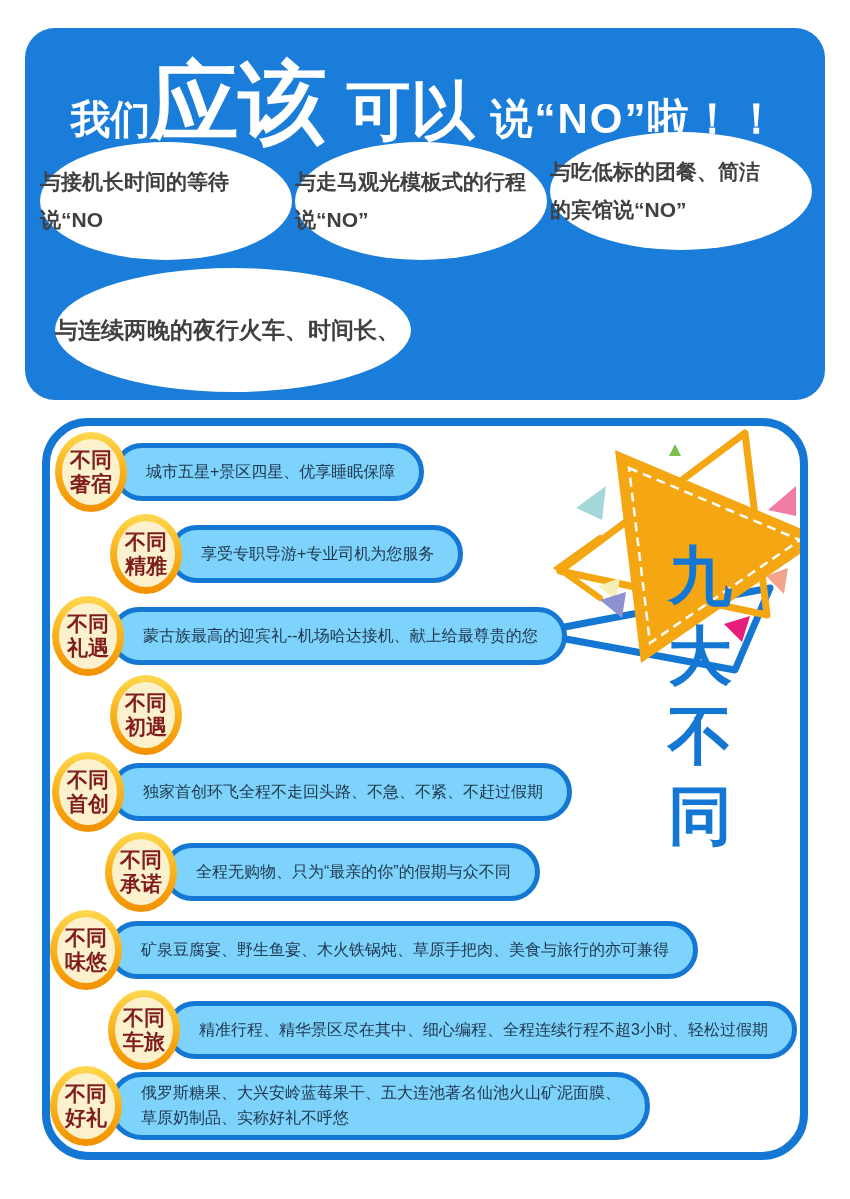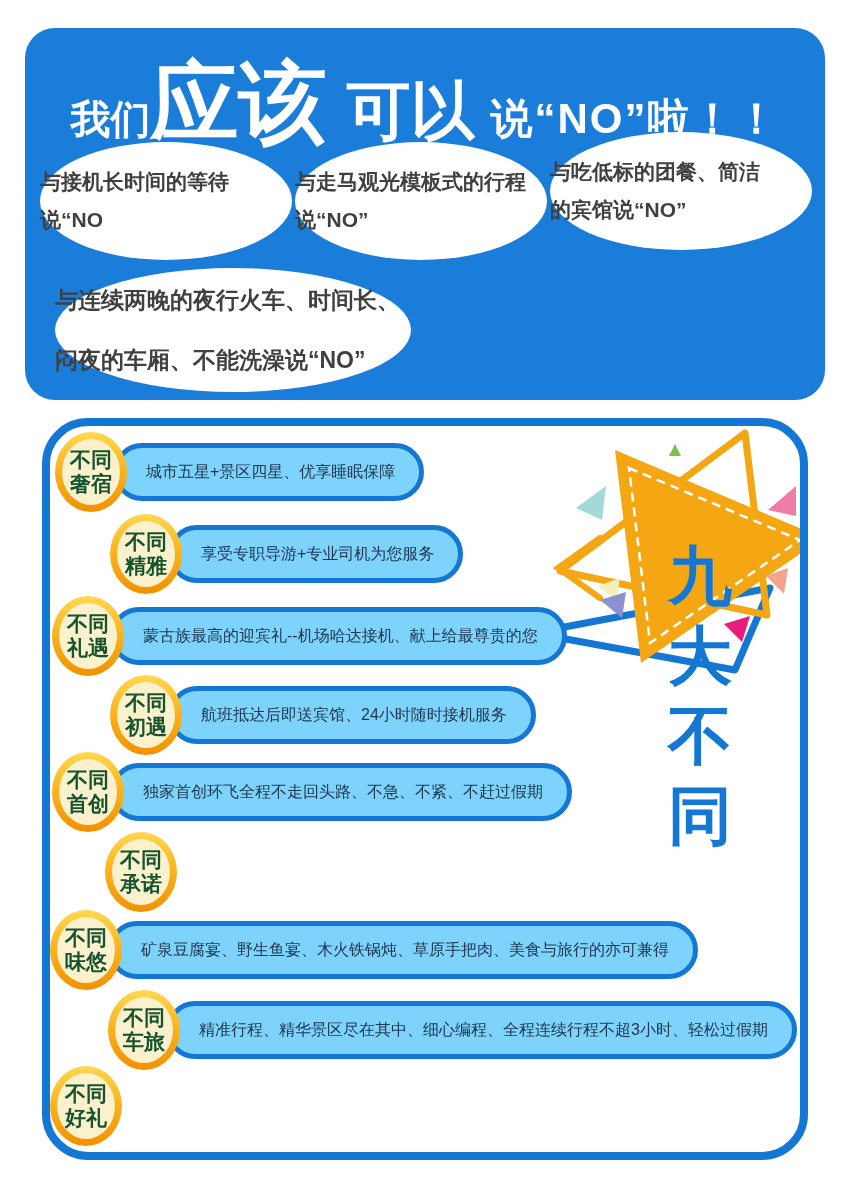--- a/index.html
+++ b/index.html
@@ -35,21 +35,21 @@
   .bigtext { position:absolute; left:612px; top:118px; width:76px; z-index:3;
              display:flex; flex-direction:column; gap:16px; align-items:center;
              color:#1377d3; font-size:64px; font-weight:bold; line-height:1; }
 
   .row { position:absolute; display:flex; align-items:center; z-index:2; }
   .badge { position:relative; z-index:2; width:72px; height:80px; border-radius:50%;
            background:linear-gradient(180deg,#ffd84f 0%,#f9b520 45%,#f39000 100%);
            display:flex; align-items:center; justify-content:center; flex:0 0 auto; }
   .badge-inner { width:58px; height:66px; border-radius:50%; background:#fcf1cd;
                  display:flex; flex-direction:column; align-items:center; justify-content:center;
-                 color:#14532d; font-size:21px; font-weight:bold; line-height:1.15;
+                 color:#7f1d1d; font-size:21px; font-weight:bold; line-height:1.15;
                  text-align:center; }
   .pill { position:relative; z-index:1; margin-left:-14px;
           background:#7dd3fc; border:5px solid #1377d3; border-radius:34px;
           min-height:58px; display:flex; align-items:center; padding:4px 24px 4px 28px;
           color:#213950; font-size:16px; font-weight:normal; }
   .pill span { white-space:pre-wrap; line-height:1.55; }
 
   .r1 { left:5px;  top:6px;   }
   .r2 { left:60px; top:88px;  }
   .r3 { left:2px;  top:170px; }
@@ -80,21 +80,20 @@
     <div class="bubble b2">
       <div>与走马观光模板式的行程</div>
       <div>说“NO”</div>
     </div>
     <div class="bubble b3">
       <div>与吃低标的团餐、简洁</div>
       <div>的宾馆说“NO”</div>
     </div>
     <div class="bubble b4">
       <div>与连续两晚的夜行火车、时间长、</div>
-      <div>闷夜的车厢、不能洗澡说“NO”</div>
     </div>
   </div>
 
   <div class="bottom-box">
 
     <svg class="decor" viewBox="0 0 330 280" xmlns="http://www.w3.org/2000/svg">
       <polygon points="5,205 242,160 207,242" fill="none" stroke="#1377d3" stroke-width="7" stroke-linejoin="round"></polygon>
       <polygon points="32,143 217,5 239,187" fill="none" stroke="#f5a713" stroke-width="7" stroke-linejoin="round"></polygon>
       <polyline points="72,110 30,140 72,170" fill="none" stroke="#f5a713" stroke-width="6" stroke-linecap="round"></polyline>
       <polygon points="87,22 295,110 113,235" fill="#f5a713"></polygon>
@@ -151,23 +150,20 @@
         </div>
     </div>
 
     <div class="row r4">
       <div class="badge">
         <div class="badge-inner">
           <div>不同</div>
           <div>初遇</div>
         </div>
       </div>
-      <div class="pill">
-          <span>航班抵达后即送宾馆、24小时随时接机服务</span>
-        </div>
     </div>
 
     <div class="row r5">
       <div class="badge">
         <div class="badge-inner">
           <div>不同</div>
           <div>首创</div>
         </div>
       </div>
       <div class="pill">
@@ -175,20 +171,23 @@
         </div>
     </div>
 
     <div class="row r6">
       <div class="badge">
         <div class="badge-inner">
           <div>不同</div>
           <div>承诺</div>
         </div>
       </div>
+      <div class="pill">
+          <span>全程无购物、只为“最亲的你”的假期与众不同</span>
+        </div>
     </div>
 
     <div class="row r7">
       <div class="badge">
         <div class="badge-inner">
           <div>不同</div>
           <div>味悠</div>
         </div>
       </div>
       <div class="pill">
@@ -208,16 +207,20 @@
         </div>
     </div>
 
     <div class="row r9">
       <div class="badge">
         <div class="badge-inner">
           <div>不同</div>
           <div>好礼</div>
         </div>
       </div>
+      <div class="pill">
+          <span>俄罗斯糖果、大兴安岭蓝莓果干、五大连池著名仙池火山矿泥面膜、
+草原奶制品、实称好礼不呼悠</span>
+        </div>
     </div>
 
   </div>
 </div>
 
 </body></html>

